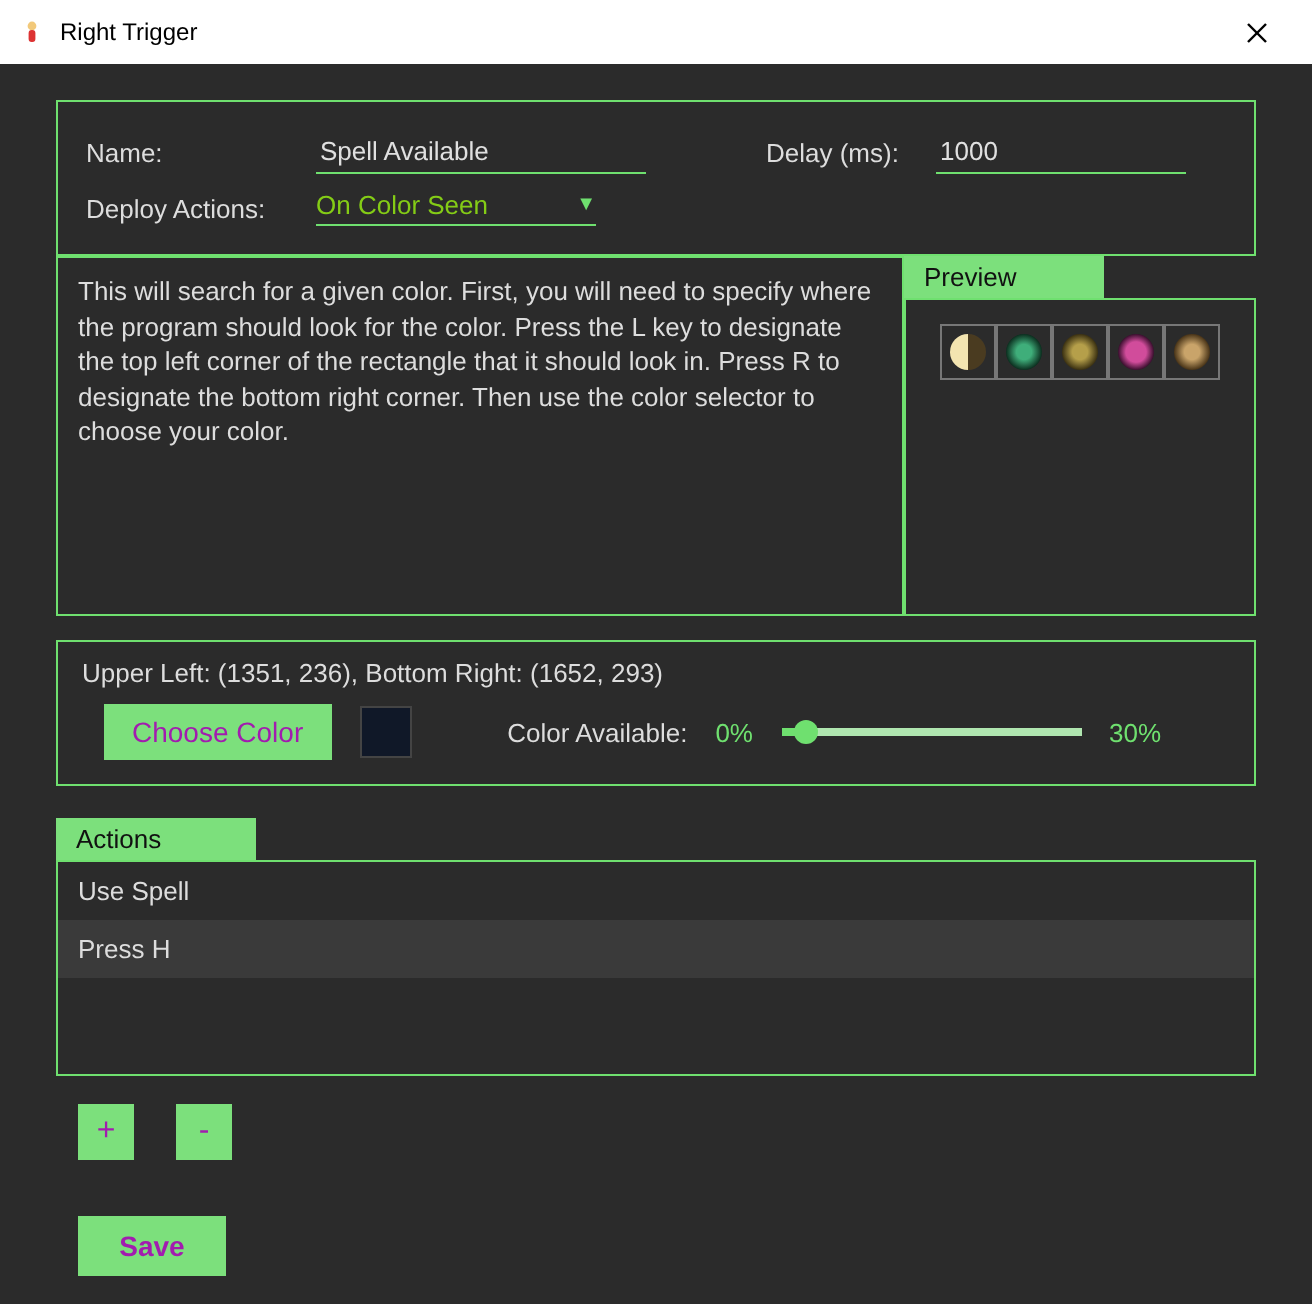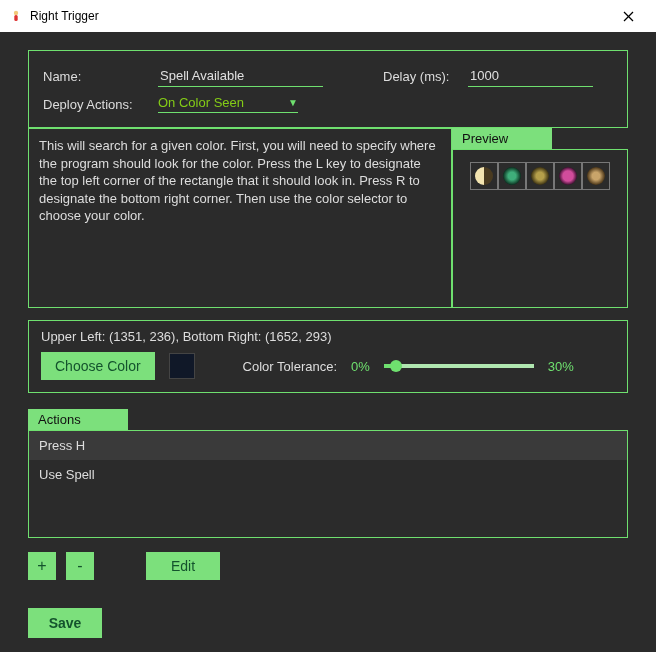--- a/index.html
+++ b/index.html
@@ -28,21 +28,21 @@
   .spell { width:28px; height:28px; border:1px solid #777; display:flex; align-items:center; justify-content:center; }
   .chip .sc { width:18px; height:18px; border-radius:50%; }
   .chip1 { background:linear-gradient(90deg,#f3e4b0 50%, #4a3b20 50%); }
   .chip2 { background:radial-gradient(circle at 50% 50%, #3fae7a 30%, #0c3020 70%); }
   .chip3 { background:radial-gradient(circle at 50% 50%, #b59f4a 30%, #3c3212 70%); }
   .chip4 { background:radial-gradient(circle at 50% 50%, #d14c9b 40%, #3d1030 70%); }
   .chip5 { background:radial-gradient(circle at 50% 50%, #c9a46a 30%, #4a3518 70%); }
   .coord-panel { border:1px solid #6fe06f; padding:8px 12px 12px 12px; margin-top:12px; }
   .coord-text { font-size:13px; color:#ddd; margin-bottom:8px; }
   .coord-row { display:flex; align-items:center; gap:14px; font-size:13px; }
-  .btn { background:#7ce07c; color:#14532d; border:none; padding:6px 14px; font-size:14px; cursor:pointer; }
+  .btn { background:#7ce07c; color:#a21caf; border:none; padding:6px 14px; font-size:14px; cursor:pointer;margin-left:11px; }
   .swatch { width:26px; height:26px; background:#101828; border:1px solid #444; }
   .tol-label { color:#ddd; }
   .tol-min { color:#6fe06f; font-size:13px; }
   .tol-max { color:#6fe06f; font-size:13px; }
   .slider { position:relative; width:150px; height:4px; background:#6fe06f; border-radius:2px; }
   .slider::after { content:""; position:absolute; left:0; top:0; height:4px; width:8%; background:#6fe06f; }
   .slider .track2 { position:absolute; left:8%; right:0; top:0; height:4px; background:#b0e6b0; }
   .slider .thumb { position:absolute; left:8%; top:50%; width:12px; height:12px; background:#6fe06f; border-radius:50%; transform:translate(-50%,-50%); }
   .actions-wrap { margin-top:16px; }
   .actions-label { background:#7ce07c; color:#111; font-size:13px; padding:3px 10px; width:100px; }
@@ -117,40 +117,39 @@
       </div>
     </div>
   </div>
 
   <div class="coord-panel">
     <div class="coord-text">Upper Left: (1351, 236), Bottom Right: (1652, 293)</div>
     <div class="coord-row">
       <button class="btn">Choose Color</button>
       <div class="swatch"></div>
       <div style="flex:0 0 20px"></div>
-      <span class="tol-label">Color Tolerance:</span>
+      <span class="tol-label">Color Available:</span>
       <span class="tol-min">0%</span>
       <div class="slider">
         <div class="track2"></div>
         <div class="thumb"></div>
       </div>
       <span class="tol-max">30%</span>
     </div>
   </div>
 
   <div class="actions-wrap">
     <div class="actions-label">Actions</div>
     <div class="actions-box">
+      <div class="action-row">Use Spell</div>
       <div class="action-row alt">Press H</div>
-      <div class="action-row">Use Spell</div>
     </div>
   </div>
 
   <div class="btn-row">
     <button class="btn square">+</button>
     <button class="btn square">-</button>
     <div class="gap"></div>
-    <button class="btn edit">Edit</button>
   </div>
 
   <button class="btn save">Save</button>
 
 </div>
 
 </body></html>

